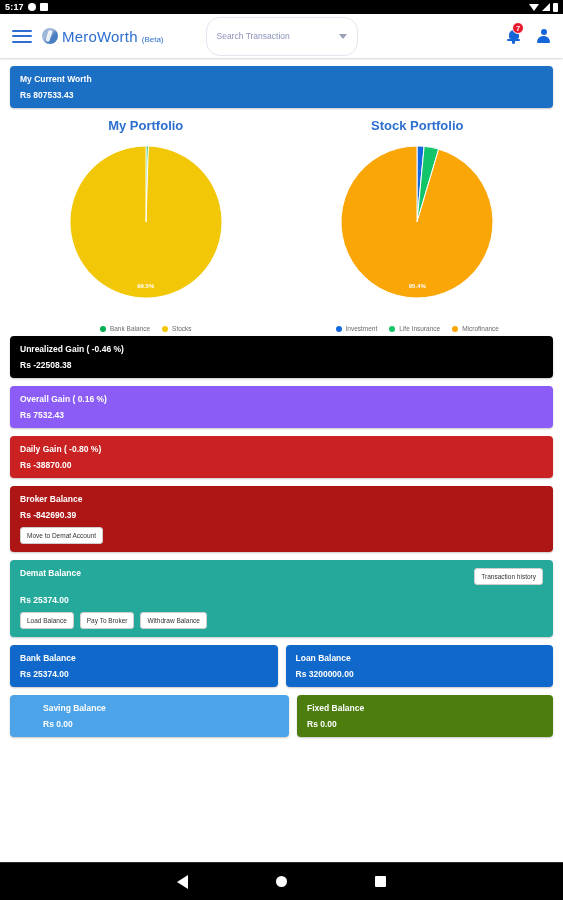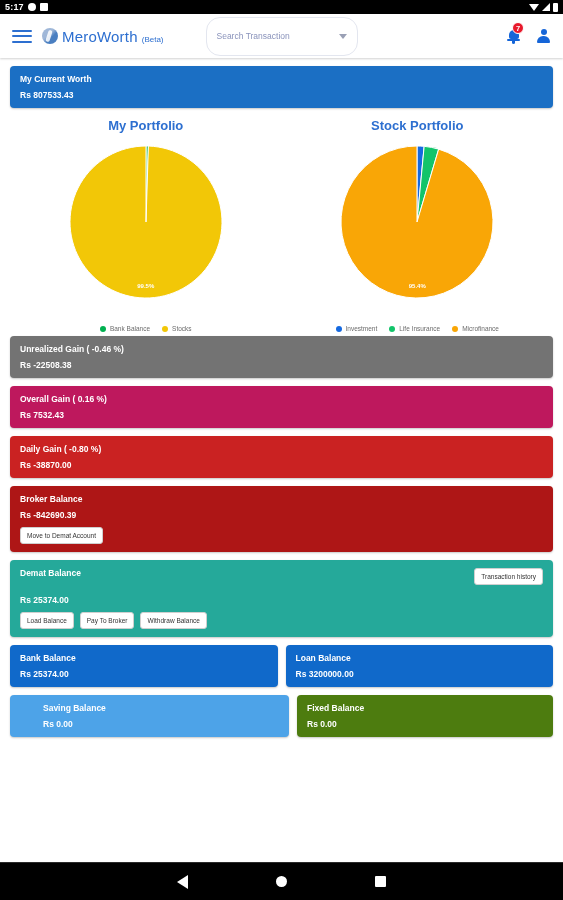--- a/index.html
+++ b/index.html
@@ -259,25 +259,25 @@
             </div>
             <div class="legend-item">
               <span class="legend-dot" style="background: rgb(249, 166, 6);"></span>
               <span class="legend-label">Microfinance</span>
             </div>
           </div>
       </div>
     </div>
 
     <div id="metrics">
-        <div class="card" style="background: #737373;">
+        <div class="card" style="background: #000000;">
           <div class="card-title">Unrealized Gain ( -0.46 %)</div>
           <div class="card-value">Rs -22508.38</div>
         </div>
-        <div class="card" style="background: #be185d;">
+        <div class="card" style="background: #8b5cf6;">
           <div class="card-title">Overall Gain ( 0.16 %)</div>
           <div class="card-value">Rs 7532.43</div>
         </div>
         <div class="card" style="background: rgb(202, 34, 34);">
           <div class="card-title">Daily Gain ( -0.80 %)</div>
           <div class="card-value">Rs -38870.00</div>
         </div>
       </div>
 
     <div class="card" id="card-broker" style="background: rgb(174, 22, 22);">

